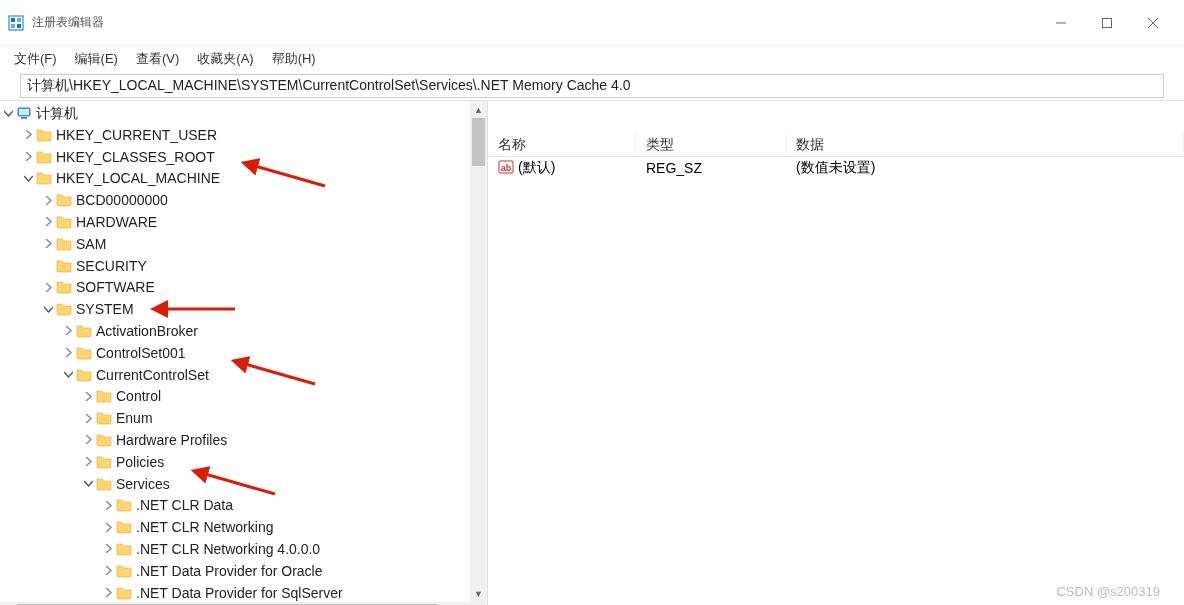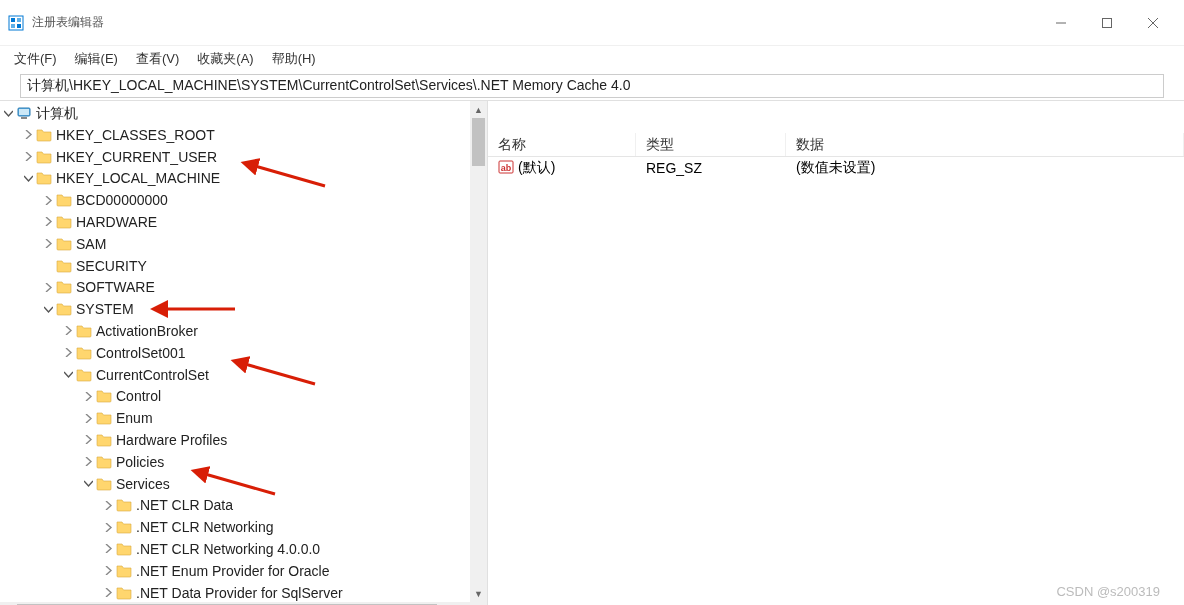--- a/index.html
+++ b/index.html
@@ -117,38 +117,38 @@
         <div class="tree-row">
           <span class="indent"></span>
           <span class="expander ">
             <svg>
               <use href="#sym-chevron-right"></use>
             </svg>
           </span>
           <span class="node-icon"><svg width="16" height="16">
               <use href="#sym-folder"></use>
             </svg></span>
+          <span class="node-label">HKEY_CURRENT_USER</span>
+        </div>
+        <div class="tree-row">
+          <span class="indent"></span>
+          <span class="expander ">
+            <svg>
+              <use href="#sym-chevron-right"></use>
+            </svg>
+          </span>
+          <span class="node-icon"><svg width="16" height="16">
+              <use href="#sym-folder"></use>
+            </svg></span>
           <span class="node-label">HKEY_CLASSES_ROOT</span>
         </div>
         <div class="tree-row">
           <span class="indent"></span>
           <span class="expander ">
             <svg>
-              <use href="#sym-chevron-right"></use>
-            </svg>
-          </span>
-          <span class="node-icon"><svg width="16" height="16">
-              <use href="#sym-folder"></use>
-            </svg></span>
-          <span class="node-label">HKEY_CURRENT_USER</span>
-        </div>
-        <div class="tree-row">
-          <span class="indent"></span>
-          <span class="expander ">
-            <svg>
               <use href="#sym-chevron-down"></use>
             </svg>
           </span>
           <span class="node-icon"><svg width="16" height="16">
               <use href="#sym-folder"></use>
             </svg></span>
           <span class="node-label">HKEY_LOCAL_MACHINE</span>
         </div>
         <div class="tree-row">
           <span class="indent"></span>
@@ -396,21 +396,21 @@
           <span class="indent"></span>
           <span class="indent"></span>
           <span class="expander ">
             <svg>
               <use href="#sym-chevron-right"></use>
             </svg>
           </span>
           <span class="node-icon"><svg width="16" height="16">
               <use href="#sym-folder"></use>
             </svg></span>
-          <span class="node-label">.NET Enum Provider for Oracle</span>
+          <span class="node-label">.NET Data Provider for Oracle</span>
         </div>
         <div class="tree-row">
           <span class="indent"></span>
           <span class="indent"></span>
           <span class="indent"></span>
           <span class="indent"></span>
           <span class="indent"></span>
           <span class="expander ">
             <svg>
               <use href="#sym-chevron-right"></use>

